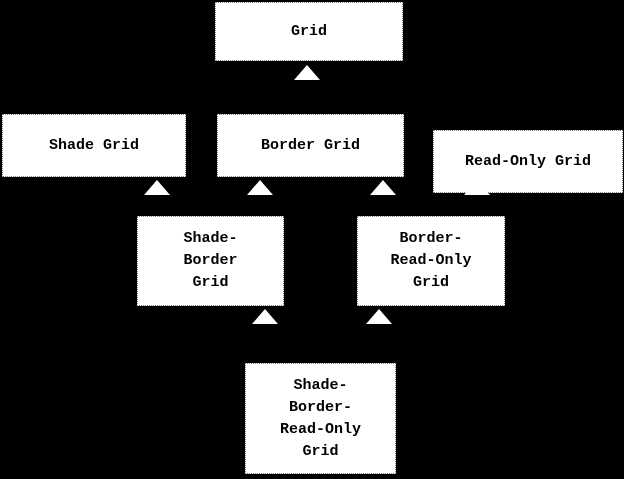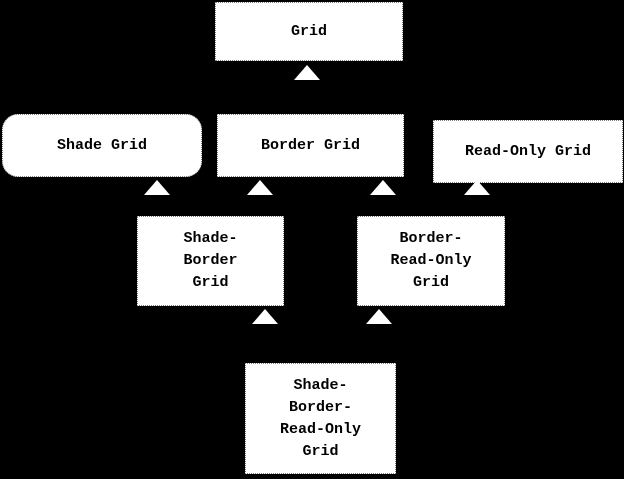--- a/index.html
+++ b/index.html
@@ -33,23 +33,23 @@
   .tri {
     position: absolute;
     width: 0;
     height: 0;
     border-left: 13px solid transparent;
     border-right: 13px solid transparent;
     border-bottom: 15px solid #ffffff;
   }
   
   #n-grid                        { left: 215px; top: 2px;   width: 188px; height: 59px; }
-  #n-shade-grid                  { left: 2px;   top: 114px; width: 200px; height: 63px; border-radius: 16px; }
+  #n-shade-grid                  { left: 2px;   top: 114px; width: 184px; height: 63px; }
   #n-border-grid                 { left: 217px; top: 114px; width: 187px; height: 63px; }
-  #n-read-only-grid              { left: 433px; top: 120px; width: 190px; height: 63px; }
+  #n-read-only-grid              { left: 433px; top: 130px; width: 190px; height: 63px; }
   #n-shade-border-grid           { left: 137px; top: 216px; width: 147px; height: 90px; }
   #n-border-read-only-grid       { left: 357px; top: 216px; width: 148px; height: 90px; }
   #n-shade-border-read-only-grid { left: 245px; top: 363px; width: 151px; height: 111px; }
   
   #t-1 { left: 294px; top: 65px; }
   #t-2 { left: 144px; top: 180px; }
   #t-3 { left: 247px; top: 180px; }
   #t-4 { left: 370px; top: 180px; }
   #t-5 { left: 464px; top: 180px; }
   #t-6 { left: 252px; top: 309px; }

